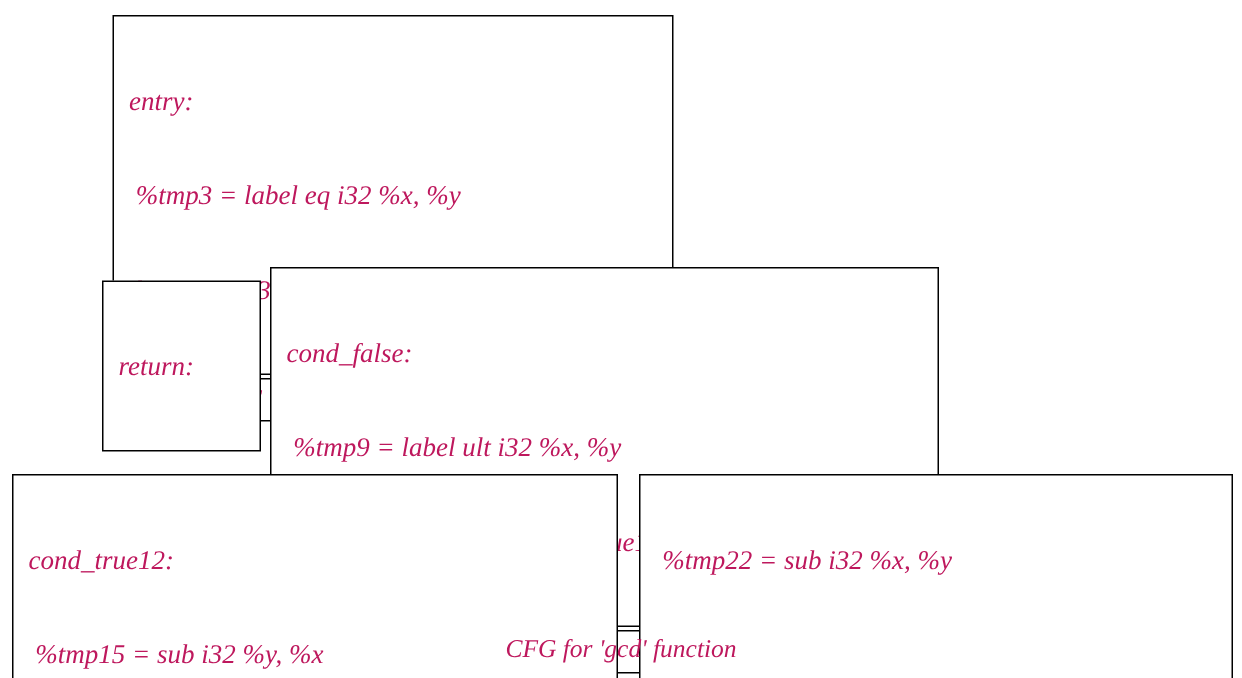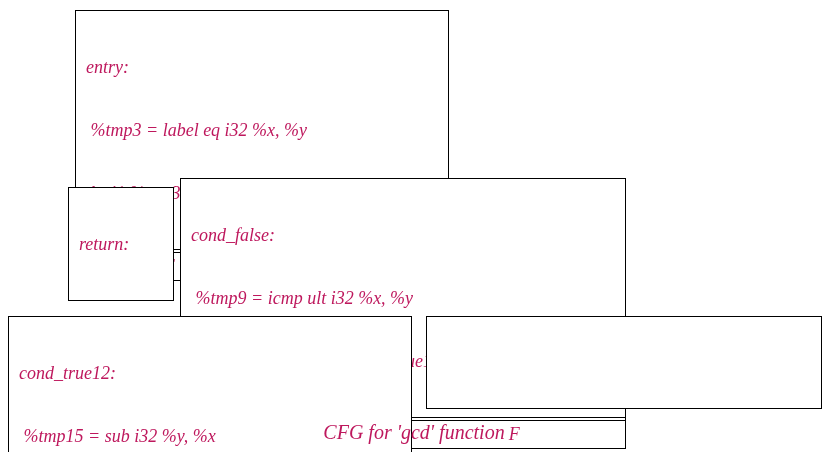--- a/index.html
+++ b/index.html
@@ -52,21 +52,21 @@
   }
   .port + .port {
     border-left: 1px solid #000000;
   }
   .caption {
     position: absolute;
     left: 0;
     top: 422px;
     width: 828px;
     text-align: center;
-    font-size: 20px;
+    font-size: 17px;
     line-height: 21px;
   }
   
   #node-entry        { left: 75px;  top: 10px;  width: 374px; }
   #node-return       { left: 68px;  top: 187px; width: 106px; }
   #node-cond-false   { left: 180px; top: 161px; width: 446px; margin-top: 17px; }
   #node-cond-true12  { left: 8px;   top: 316px; width: 404px; }
   #node-cond-false19 { left: 426px; top: 316px; width: 396px; }
 </style>
 </head>
@@ -100,40 +100,41 @@
 
   <div class="node" id="node-return">
     <div class="node-body">
       <div>return:</div>
     </div>
   </div>
 
   <div class="node has-ports" id="node-cond-false">
     <div class="node-body">
       <div>cond_false:</div>
-      <div> %tmp9 = icmp ult i32 %x, %y</div>
+      <div> %tmp9 = label ult i32 %x, %y</div>
       <div> br i1 %tmp9, label %cond_true12, label %cond_false19</div>
     </div>
     <div class="node-ports">
       <div class="port">T</div>
       <div class="port">F</div>
     </div>
   </div>
 
   <div class="node" id="node-cond-true12">
     <div class="node-body">
       <div>cond_true12:</div>
       <div> %tmp15 = sub i32 %y, %x</div>
       
       
     </div>
   </div>
 
   <div class="node" id="node-cond-false19">
     <div class="node-body">
+      <div> %tmp22 = sub i32 %x, %y</div>
       
       
     </div>
   </div>
 
   <div class="caption">CFG for 'gcd' function</div>
 
 </div>
 
 </body></html>

